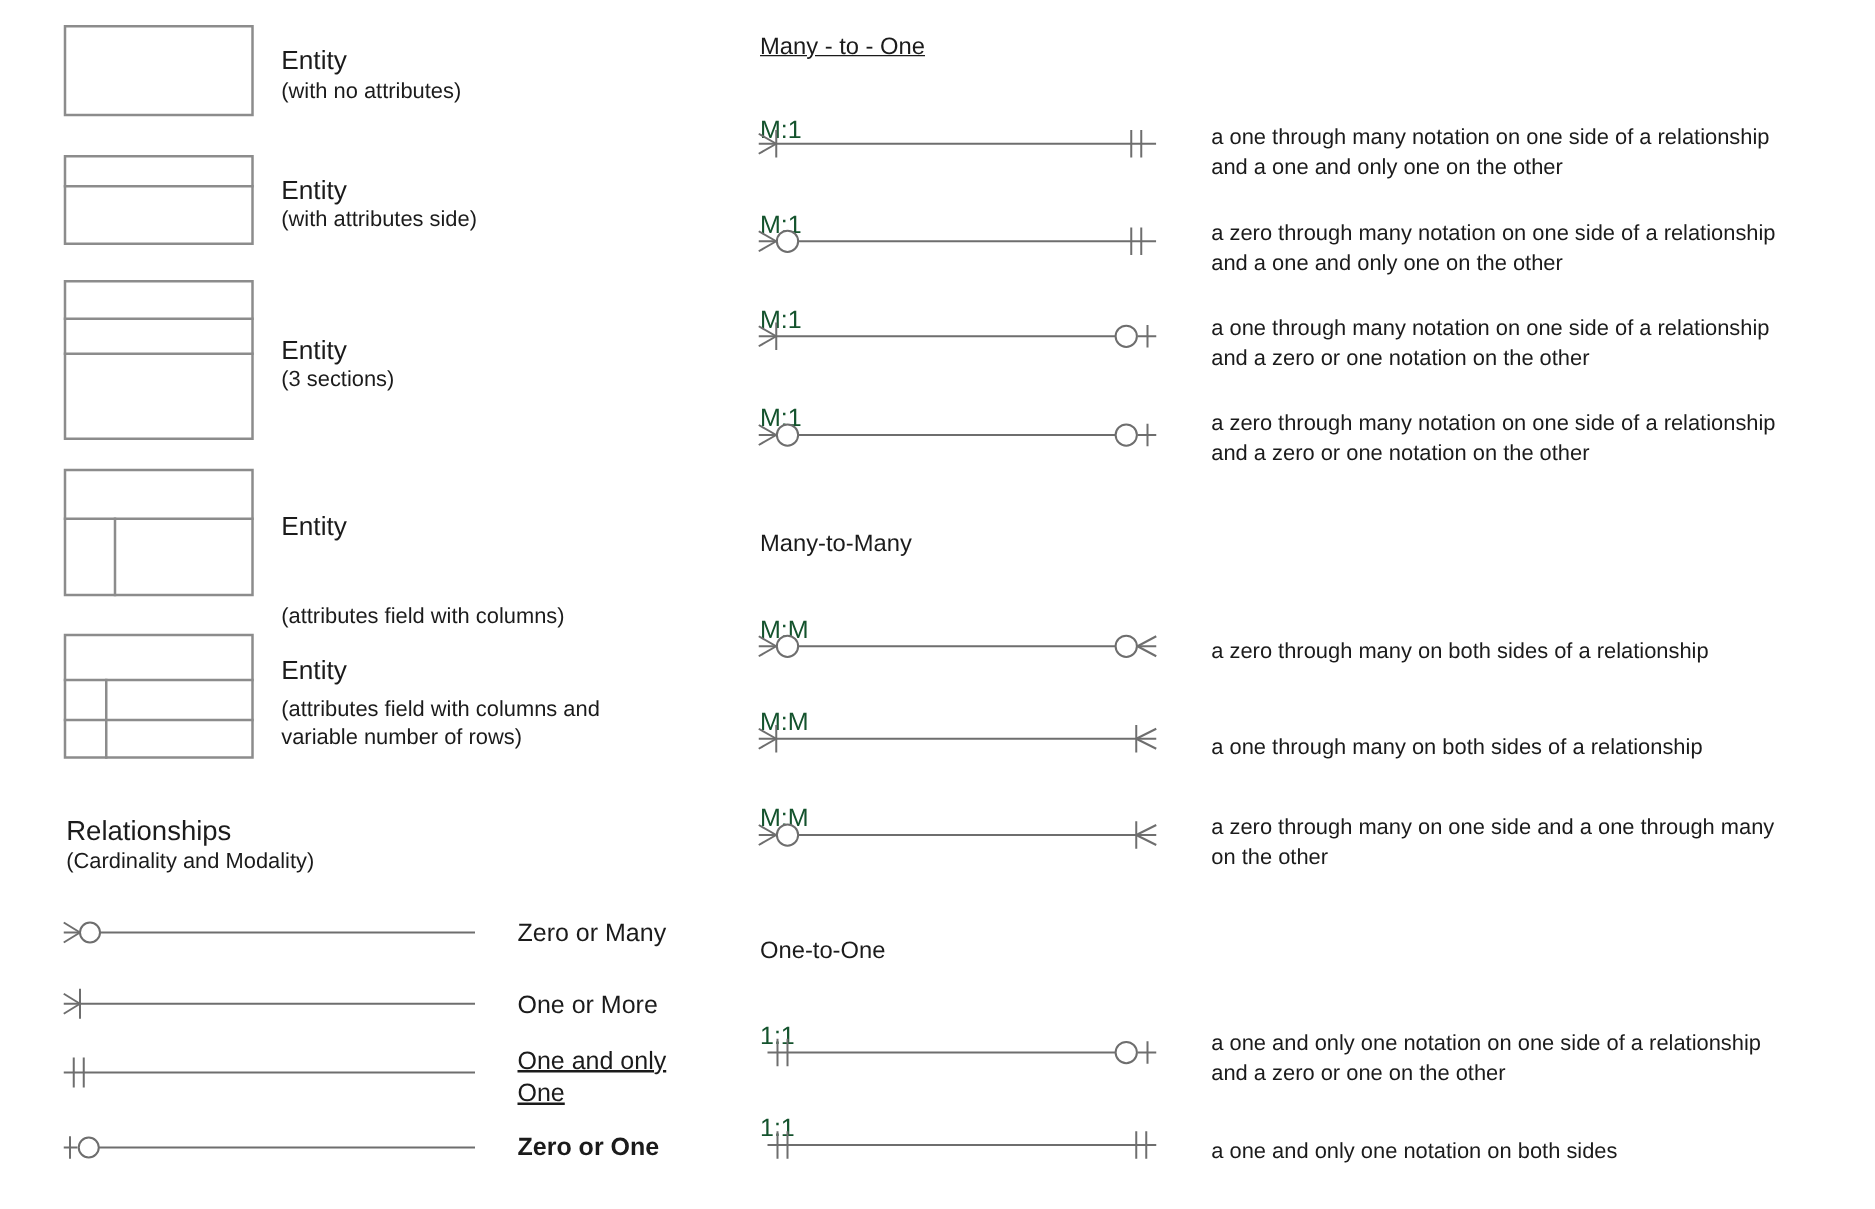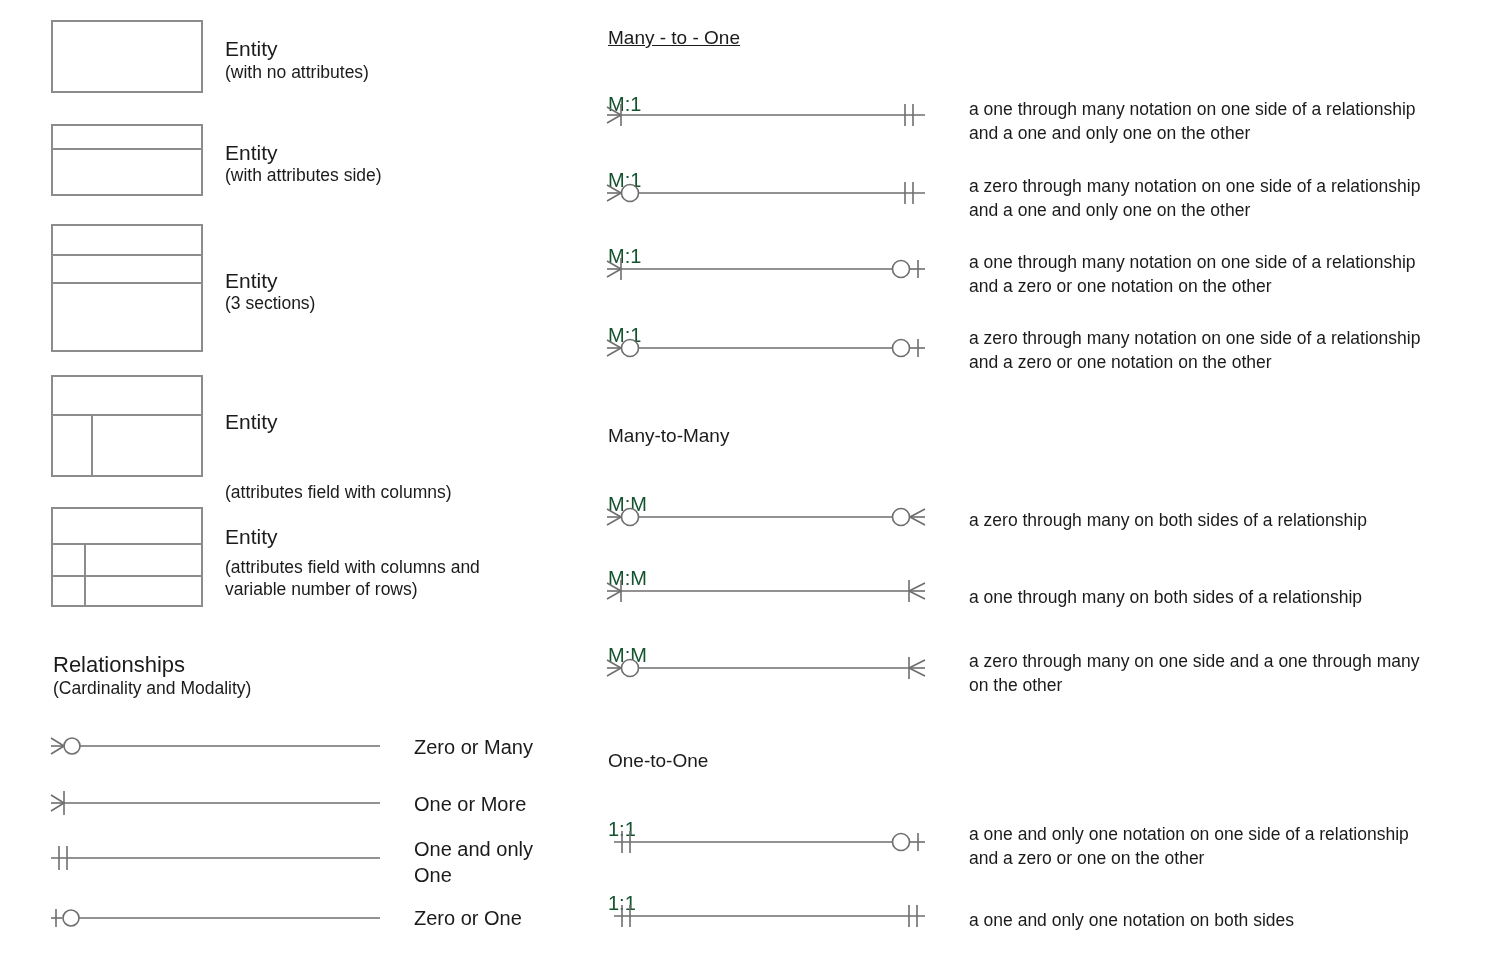--- a/index.html
+++ b/index.html
@@ -151,34 +151,34 @@
 
 <div class="conn" style="left:50px; top:838px; width:330px; height:40px;">
   <svg width="330" height="40" viewBox="0 0 330 40">
     <g stroke="#6e6e6e" stroke-width="1.6" fill="none">
       <line x1="1" y1="20" x2="330" y2="20"></line>
       <line x1="9" y1="8" x2="9" y2="32"></line>
       <line x1="17" y1="8" x2="17" y2="32"></line>
     </g>
   </svg>
 </div>
-<div class="rel-label" style="left:414px; top:836px; white-space:pre-line; line-height:26px;">One and only
+<div class="rel-label" style="left:414px; top:836px; white-space:pre-line; line-height:26px;text-decoration:underline;">One and only
 One</div>
 
 <div class="conn" style="left:50px; top:898px; width:330px; height:40px;">
   <svg width="330" height="40" viewBox="0 0 330 40">
     <g stroke="#6e6e6e" stroke-width="1.6" fill="none">
       <line x1="1" y1="20" x2="12" y2="20"></line>
       <line x1="6" y1="11" x2="6" y2="29"></line>
       <circle cx="21" cy="20" r="8" fill="#ffffff"></circle>
       <line x1="29" y1="20" x2="330" y2="20"></line>
     </g>
   </svg>
 </div>
-<div class="rel-label" style="left:414px; top:906px;">Zero or One</div>
+<div class="rel-label" style="left:414px; top:906px;font-weight:bold;">Zero or One</div>
 
 <div class="section-head" style="left:608px; top:26px;text-decoration:underline;">Many - to - One</div>
 
 <div class="card-label" style="left:608px; top:93px; width:314px;">M:1</div>
 <div class="conn" style="left:605px; top:99px; width:320px; height:32px;">
   <svg width="320" height="32" viewBox="0 0 320 32">
     <g stroke="#6e6e6e" stroke-width="1.6" fill="none">
       <line x1="16" y1="16" x2="320" y2="16"></line>
       <line x1="16" y1="5" x2="16" y2="27"></line>
       <line x1="16" y1="16" x2="2" y2="8"></line>

